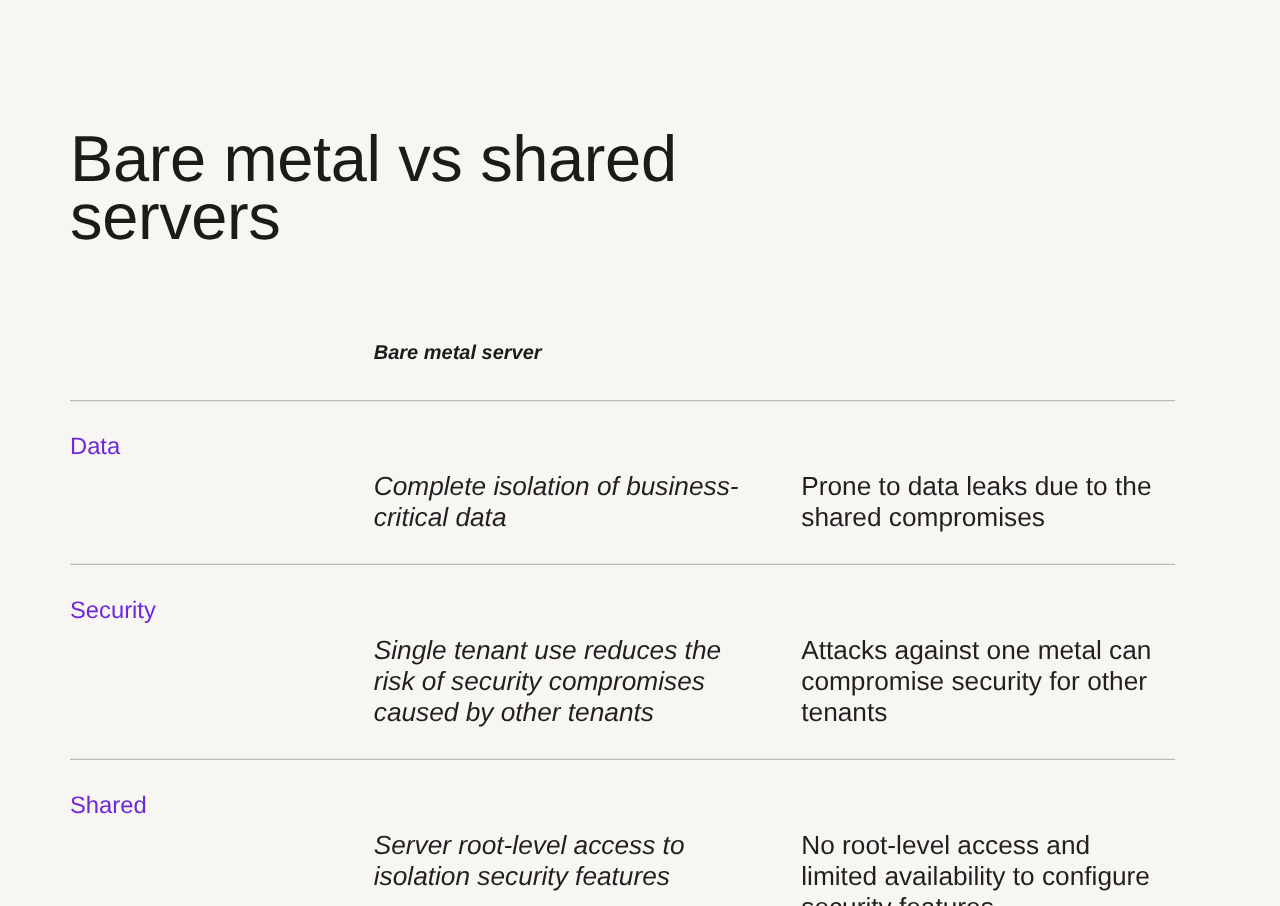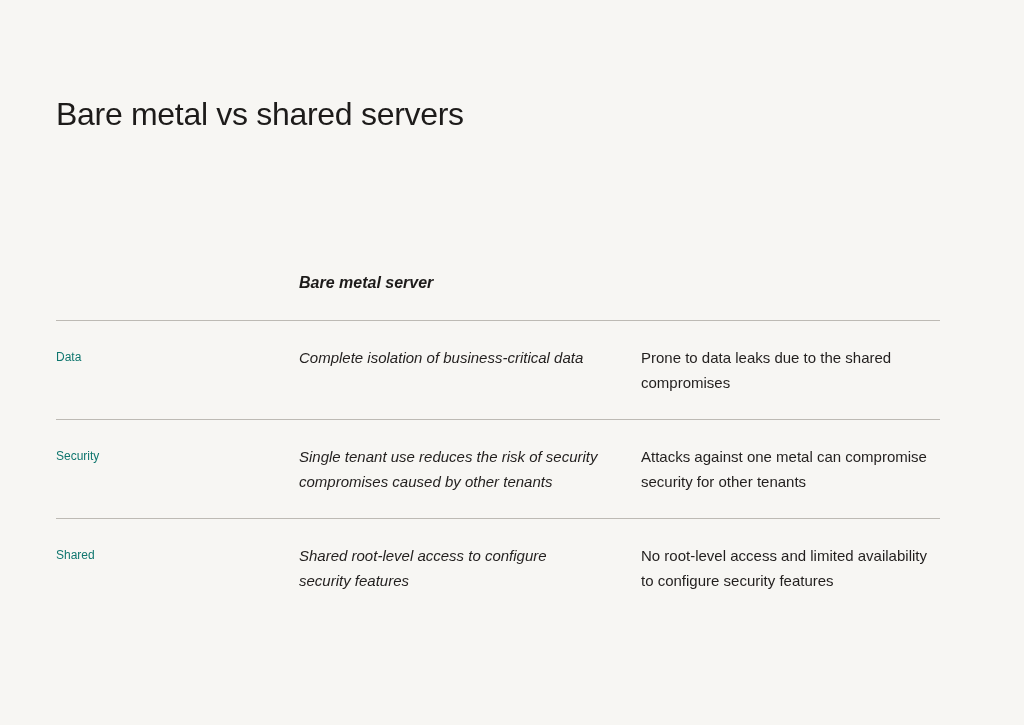--- a/index.html
+++ b/index.html
@@ -19,21 +19,21 @@
     width: 1024px;
     height: 725px;
     background: #f7f6f3;
     box-sizing: border-box;
   }
   .title {
     position: absolute;
     left: 56px;
     top: 70px;
     width: 520px;
-    font-size: 32px;
+    font-size: 52px;
     line-height: 46px;
     font-weight: 400;
     letter-spacing: -0.3px;
     color: #1d1b1a;
     white-space: pre-line;
   }
   .table {
     position: absolute;
     left: 56px;
     top: 272px;
@@ -70,30 +70,31 @@
     box-sizing: border-box;
     padding-right: 8px;
   }
   .head-cell {
     font-size: 16px;
     line-height: 22px;
     font-weight: 700;
     color: #1d1b1a;
   }
   .row-label {
-    font-size: 12px;
+    font-size: 19px;
     line-height: 25px;
     font-weight: 400;
-    color: #0f766e;
+    color: #6d28d9;
   }
   .cell {
-    font-size: 15px;
+    font-size: 21px;
     line-height: 25px;
     font-weight: 400;
     color: #221f1e;
+    margin-top: 32px;
   }
 </style>
 </head>
 <body>
 
 <div class="page">
 
   <h1 class="title">Bare metal vs shared servers</h1>
 
   <div class="table">
@@ -110,18 +111,18 @@
     </div>
 
     <div class="row body-row">
       <div class="col-label row-label">Security</div>
       <div class="col-a cell">Single tenant use reduces the risk of security compromises caused by other tenants</div>
       <div class="col-b cell">Attacks against one metal can compromise security for other tenants</div>
     </div>
 
     <div class="row body-row">
       <div class="col-label row-label">Shared</div>
-      <div class="col-a cell">Shared root-level access to configure security features</div>
+      <div class="col-a cell">Server root-level access to isolation security features</div>
       <div class="col-b cell">No root-level access and limited availability to configure security features</div>
     </div>
 
   </div>
 </div>
 
 </body></html>

